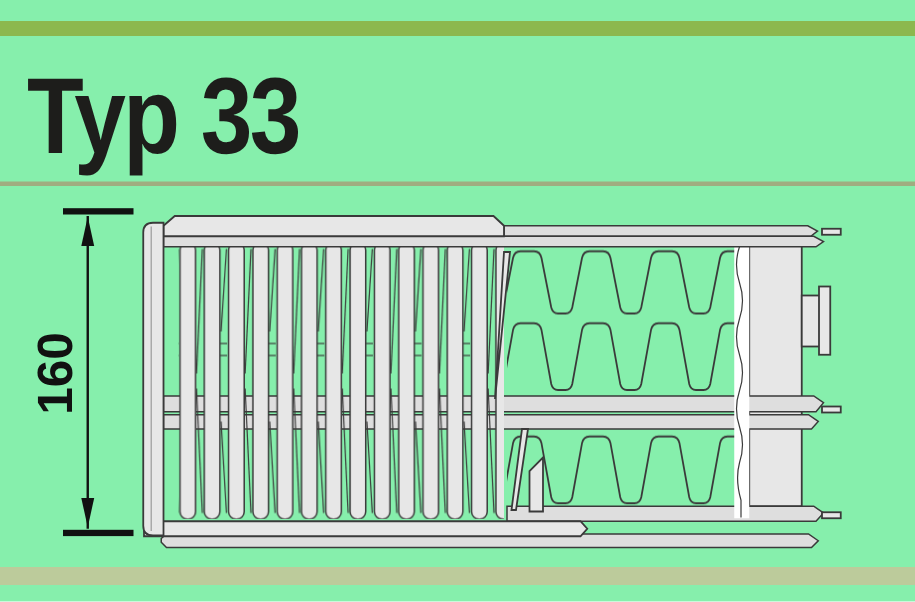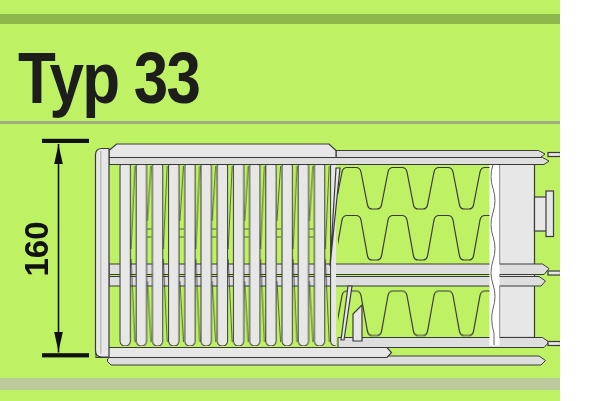--- a/index.html
+++ b/index.html
@@ -1,21 +1,21 @@
 <!DOCTYPE html>
 <html style="--green_bar: #8cb84e; --divider: #a0ad80; --bottom_bar: #bccb9b; --ink: #3a3a3a; --fill_light: #e7e7e7; --fill_band: #dedede; --text: #1d1d1b; --dim: #111111;"><head>
 <meta charset="utf-8">
 <style>
   :root{
     --green_bar:#8cb84e; --divider:#a0ad80; --bottom_bar:#bccb9b;
     --ink:#3a3a3a; --fill_light:#e7e7e7; --fill_band:#dedede;
     --text:#1d1d1b; --dim:#111111;
   }
   html,body{margin:0;padding:0;background:#fff;}
-  .page{position:relative;width:560px;height:401px;background:#bef264;overflow:hidden;
+  .page{position:relative;width:610px;height:401px;background:#86efac;overflow:hidden;
         font-family:"Liberation Sans",sans-serif;}
   .bar-top{position:absolute;left:0;top:14px;width:610px;height:10px;background:var(--green_bar);}
   .divider{position:absolute;left:0;top:121px;width:610px;height:2.5px;background:var(--divider);}
   .bar-bottom{position:absolute;left:0;top:378px;width:610px;height:12px;background:var(--bottom_bar);}
   .title{position:absolute;left:18px;top:42px;font-size:72px;font-weight:bold;line-height:1;
          letter-spacing:-2px;color:var(--text);transform:scaleX(0.86);transform-origin:left top;
          white-space:nowrap;}
   svg{position:absolute;left:0;top:0;}
   .fill-light{fill:var(--fill_light);stroke:var(--ink);stroke-width:1.2;}
   .fill-band{fill:var(--fill_band);stroke:var(--ink);stroke-width:1;}

